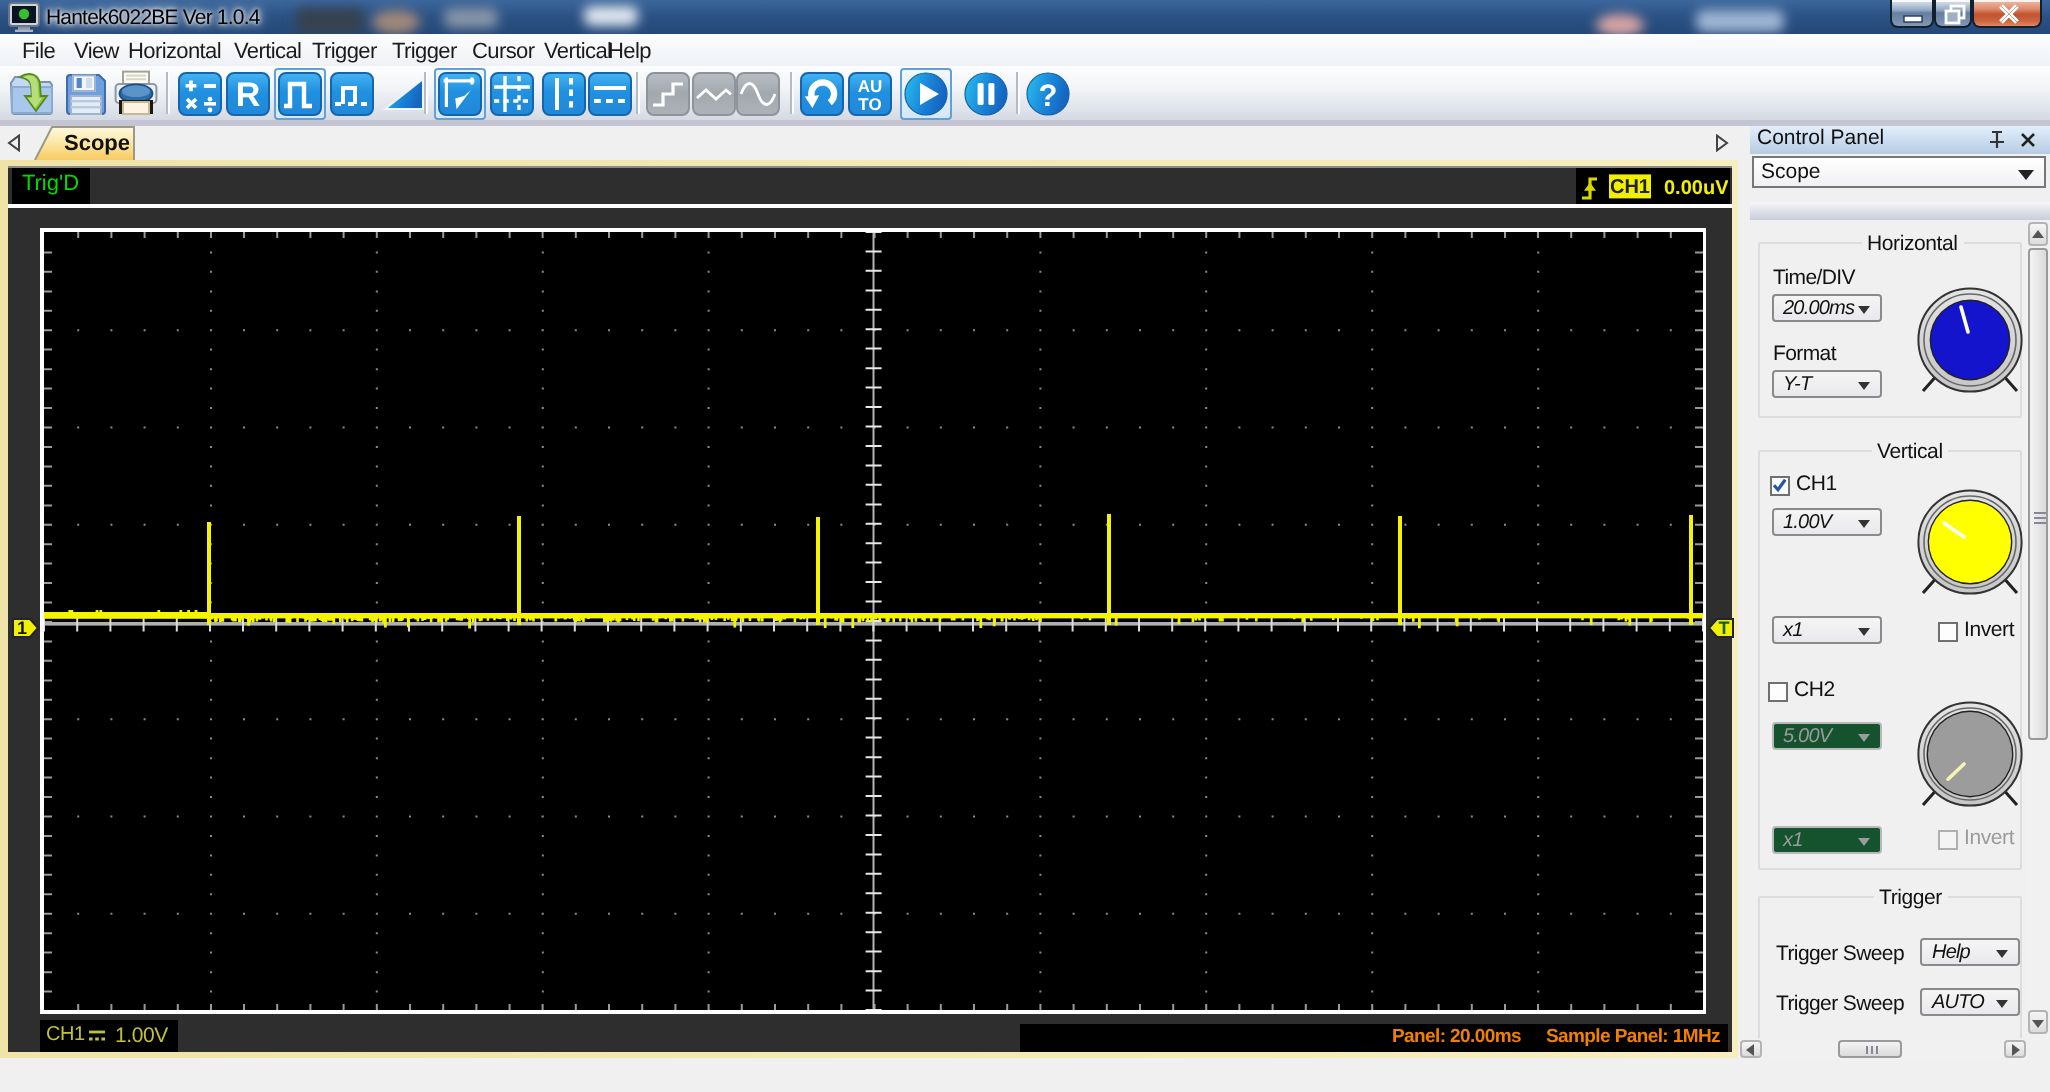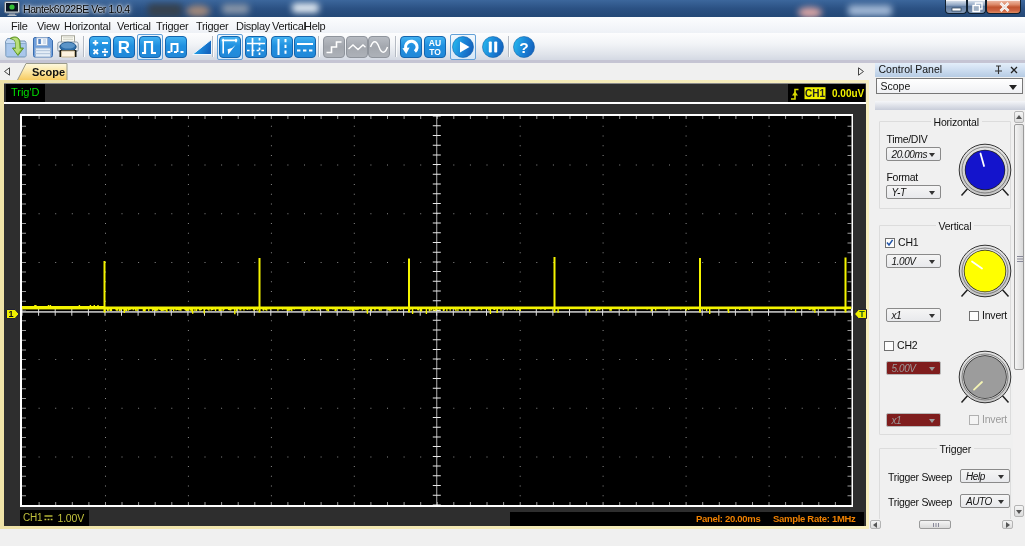--- a/index.html
+++ b/index.html
@@ -50,21 +50,21 @@
 #cpcombo { position:absolute; left:6.5px; top:14.8px; width:147px; height:16.2px; background:linear-gradient(180deg,#fff,#f0f1f4); border:1px solid #777; font-size:10.5px; color:#111; line-height:14px; padding-left:4px; }
 #cpgrad { position:absolute; left:5.5px; top:38px; width:150.5px; height:9px; background:linear-gradient(180deg,#f5f6f9,#c8cdd9); }
 #cpbody { position:absolute; left:5.5px; top:47px; width:138.5px; height:409px; background:#f0f0f0; overflow:hidden; }
 
 .grp { border:1px solid #dcdcdc; border-radius:1px; }
 .grplbl { font-size:10.5px; letter-spacing:-0.2px; color:#111; background:#f0f0f0; padding:0 3px; }
 .lbl { position:absolute; font-size:10.5px; letter-spacing:-0.3px; color:#111; }
 .combo { border:1px solid #8a8a8a; border-radius:2px; background:linear-gradient(180deg,#f5f5f5,#e8e9ec); font-size:10px; letter-spacing:-0.4px; color:#111;font-style:italic; }
 .combo span { position:absolute; left:5px; top:1px; }
 .combo i { position:absolute; right:5px; top:5px; border-left:3.6px solid transparent; border-right:3.6px solid transparent; border-top:4.5px solid #333; }
-.combo.dis { border-color:#b8b8b8; background:#7f1d1d; color:#9b9b9b; }
+.combo.dis { border-color:#b8b8b8; background:#14532d; color:#9b9b9b; }
 .combo.dis i { border-top-color:#9b9b9b; }
 .cblbl { font-size:10.5px; letter-spacing:-0.2px; color:#111; }
 .cblbl.dis { color:#9b9b9b; }
 
 
 #vsb { position:absolute; left:144px; top:47px; width:11.5px; height:407px; background:#f2f1f1; }
 .sbtn { position:absolute; background:linear-gradient(180deg,#f5f5f5,#dcdcdc); border:1px solid #b4b4b4; border-radius:2px; }
 #vthumb { position:absolute; left:0.5px; top:14px; width:10.5px; height:246px; background:linear-gradient(90deg,#f4f4f4,#dadada); border:1px solid #9a9a9a; border-radius:2px; }
 #hsb { position:absolute; left:0px; top:456.5px; width:144px; height:10px; background:#f2f1f1; }
 #hthumb { position:absolute; left:50px; top:0.5px; width:32px; height:9px; background:linear-gradient(180deg,#f4f4f4,#dadada); border:1px solid #9a9a9a; border-radius:2px; }
@@ -136,21 +136,21 @@
         </svg></div>
 </div>
 
 <div class="abs" id="menubar">
   <span style="left:11px">File</span>
   <span style="left:37px">View</span>
   <span style="left:64px">Horizontal</span>
   <span style="left:117px">Vertical</span>
   <span style="left:156px">Trigger</span>
   <span style="left:196px">Trigger</span>
-  <span style="left:236px">Display</span>
+  <span style="left:236px">Cursor</span>
   <span style="left:272px">Vertical</span>
   <span style="left:304px">Help</span>
 </div>
 
 <div class="abs" id="toolbar">
       <div class="abs tbtn" style="left:4px">
         <svg width="24" height="24" viewBox="0 0 24 24">
 <path d="M1.5 6.5 l2 -3 h6 l1.5 2.5 h10 l1 1.5 v13 a1.5 1.5 0 0 1 -1.5 1.5 h-17 a1.5 1.5 0 0 1 -1.5 -1.5 z" fill="#c3d9f2" stroke="#7593b5"></path>
 <path d="M2 8.5 h20 v12 a1 1 0 0 1 -1 1 h-18 a1 1 0 0 1 -1 -1 z" fill="#a9c7ec" stroke="#8baccd"></path>
 <path d="M6 3.5 c4.5 -3 9.5 -1.5 10 3.5 l0.4 6 h3.1 l-5.5 7.5 -5.5 -7.5 h3.4 l-0.3 -5 c-0.3 -3 -3 -4 -5.6 -4.5 z" fill="#8cc63f" stroke="#55891f" stroke-width="0.9"></path>
@@ -339,21 +339,21 @@
     <div class="blkbox" id="botbar1">
           <span style="position:absolute;left:3.5px;top:1.5px;font-size:10px">CH1</span>
           <svg style="position:absolute;left:24px;top:4px" width="9" height="8" viewBox="0 0 9 8">
             <path d="M0.5 2 h8" stroke="#c0c03c" stroke-width="1.4"></path>
             <path d="M0.5 5.5 h1.8 m1.3 0 h1.8 m1.3 0 h1.8" stroke="#c0c03c" stroke-width="1.4"></path>
           </svg>
           <span style="position:absolute;left:38px;top:1.5px">1.00V</span>
         </div>
     <div class="blkbox" id="botbar2">
           <span style="position:absolute;left:186px">Panel: 20.00ms</span>
-          <span style="position:absolute;left:263px">Sample Rate: 1MHz</span>
+          <span style="position:absolute;left:263px">Sample Panel: 1MHz</span>
         </div>
   </div>
 </div>
 
 <svg class="abs" style="left:19.5px;top:114px" width="833.5" height="393.0" viewBox="0 0 833.5 393.0">
       <rect x="0" y="0" width="833.5" height="393" fill="#000"></rect>
       <path d="M85.0 11.7h1v1h-1zM85.0 21.4h1v1h-1zM85.0 31.2h1v1h-1zM85.0 40.9h1v1h-1zM85.0 50.6h1v1h-1zM85.0 60.3h1v1h-1zM85.0 70.1h1v1h-1zM85.0 79.8h1v1h-1zM85.0 89.5h1v1h-1zM85.0 99.2h1v1h-1zM85.0 109.0h1v1h-1zM85.0 118.7h1v1h-1zM85.0 128.4h1v1h-1zM85.0 138.2h1v1h-1zM85.0 147.9h1v1h-1zM85.0 157.6h1v1h-1zM85.0 167.3h1v1h-1zM85.0 177.0h1v1h-1zM85.0 186.8h1v1h-1zM85.0 196.5h1v1h-1zM85.0 206.2h1v1h-1zM85.0 215.9h1v1h-1zM85.0 225.7h1v1h-1zM85.0 235.4h1v1h-1zM85.0 245.1h1v1h-1zM85.0 254.8h1v1h-1zM85.0 264.6h1v1h-1zM85.0 274.3h1v1h-1zM85.0 284.0h1v1h-1zM85.0 293.8h1v1h-1zM85.0 303.5h1v1h-1zM85.0 313.2h1v1h-1zM85.0 322.9h1v1h-1zM85.0 332.6h1v1h-1zM85.0 342.4h1v1h-1zM85.0 352.1h1v1h-1zM85.0 361.8h1v1h-1zM85.0 371.6h1v1h-1zM85.0 381.3h1v1h-1zM167.9 11.7h1v1h-1zM167.9 21.4h1v1h-1zM167.9 31.2h1v1h-1zM167.9 40.9h1v1h-1zM167.9 50.6h1v1h-1zM167.9 60.3h1v1h-1zM167.9 70.1h1v1h-1zM167.9 79.8h1v1h-1zM167.9 89.5h1v1h-1zM167.9 99.2h1v1h-1zM167.9 109.0h1v1h-1zM167.9 118.7h1v1h-1zM167.9 128.4h1v1h-1zM167.9 138.2h1v1h-1zM167.9 147.9h1v1h-1zM167.9 157.6h1v1h-1zM167.9 167.3h1v1h-1zM167.9 177.0h1v1h-1zM167.9 186.8h1v1h-1zM167.9 196.5h1v1h-1zM167.9 206.2h1v1h-1zM167.9 215.9h1v1h-1zM167.9 225.7h1v1h-1zM167.9 235.4h1v1h-1zM167.9 245.1h1v1h-1zM167.9 254.8h1v1h-1zM167.9 264.6h1v1h-1zM167.9 274.3h1v1h-1zM167.9 284.0h1v1h-1zM167.9 293.8h1v1h-1zM167.9 303.5h1v1h-1zM167.9 313.2h1v1h-1zM167.9 322.9h1v1h-1zM167.9 332.6h1v1h-1zM167.9 342.4h1v1h-1zM167.9 352.1h1v1h-1zM167.9 361.8h1v1h-1zM167.9 371.6h1v1h-1zM167.9 381.3h1v1h-1zM250.9 11.7h1v1h-1zM250.9 21.4h1v1h-1zM250.9 31.2h1v1h-1zM250.9 40.9h1v1h-1zM250.9 50.6h1v1h-1zM250.9 60.3h1v1h-1zM250.9 70.1h1v1h-1zM250.9 79.8h1v1h-1zM250.9 89.5h1v1h-1zM250.9 99.2h1v1h-1zM250.9 109.0h1v1h-1zM250.9 118.7h1v1h-1zM250.9 128.4h1v1h-1zM250.9 138.2h1v1h-1zM250.9 147.9h1v1h-1zM250.9 157.6h1v1h-1zM250.9 167.3h1v1h-1zM250.9 177.0h1v1h-1zM250.9 186.8h1v1h-1zM250.9 196.5h1v1h-1zM250.9 206.2h1v1h-1zM250.9 215.9h1v1h-1zM250.9 225.7h1v1h-1zM250.9 235.4h1v1h-1zM250.9 245.1h1v1h-1zM250.9 254.8h1v1h-1zM250.9 264.6h1v1h-1zM250.9 274.3h1v1h-1zM250.9 284.0h1v1h-1zM250.9 293.8h1v1h-1zM250.9 303.5h1v1h-1zM250.9 313.2h1v1h-1zM250.9 322.9h1v1h-1zM250.9 332.6h1v1h-1zM250.9 342.4h1v1h-1zM250.9 352.1h1v1h-1zM250.9 361.8h1v1h-1zM250.9 371.6h1v1h-1zM250.9 381.3h1v1h-1zM333.8 11.7h1v1h-1zM333.8 21.4h1v1h-1zM333.8 31.2h1v1h-1zM333.8 40.9h1v1h-1zM333.8 50.6h1v1h-1zM333.8 60.3h1v1h-1zM333.8 70.1h1v1h-1zM333.8 79.8h1v1h-1zM333.8 89.5h1v1h-1zM333.8 99.2h1v1h-1zM333.8 109.0h1v1h-1zM333.8 118.7h1v1h-1zM333.8 128.4h1v1h-1zM333.8 138.2h1v1h-1zM333.8 147.9h1v1h-1zM333.8 157.6h1v1h-1zM333.8 167.3h1v1h-1zM333.8 177.0h1v1h-1zM333.8 186.8h1v1h-1zM333.8 196.5h1v1h-1zM333.8 206.2h1v1h-1zM333.8 215.9h1v1h-1zM333.8 225.7h1v1h-1zM333.8 235.4h1v1h-1zM333.8 245.1h1v1h-1zM333.8 254.8h1v1h-1zM333.8 264.6h1v1h-1zM333.8 274.3h1v1h-1zM333.8 284.0h1v1h-1zM333.8 293.8h1v1h-1zM333.8 303.5h1v1h-1zM333.8 313.2h1v1h-1zM333.8 322.9h1v1h-1zM333.8 332.6h1v1h-1zM333.8 342.4h1v1h-1zM333.8 352.1h1v1h-1zM333.8 361.8h1v1h-1zM333.8 371.6h1v1h-1zM333.8 381.3h1v1h-1zM499.7 11.7h1v1h-1zM499.7 21.4h1v1h-1zM499.7 31.2h1v1h-1zM499.7 40.9h1v1h-1zM499.7 50.6h1v1h-1zM499.7 60.3h1v1h-1zM499.7 70.1h1v1h-1zM499.7 79.8h1v1h-1zM499.7 89.5h1v1h-1zM499.7 99.2h1v1h-1zM499.7 109.0h1v1h-1zM499.7 118.7h1v1h-1zM499.7 128.4h1v1h-1zM499.7 138.2h1v1h-1zM499.7 147.9h1v1h-1zM499.7 157.6h1v1h-1zM499.7 167.3h1v1h-1zM499.7 177.0h1v1h-1zM499.7 186.8h1v1h-1zM499.7 196.5h1v1h-1zM499.7 206.2h1v1h-1zM499.7 215.9h1v1h-1zM499.7 225.7h1v1h-1zM499.7 235.4h1v1h-1zM499.7 245.1h1v1h-1zM499.7 254.8h1v1h-1zM499.7 264.6h1v1h-1zM499.7 274.3h1v1h-1zM499.7 284.0h1v1h-1zM499.7 293.8h1v1h-1zM499.7 303.5h1v1h-1zM499.7 313.2h1v1h-1zM499.7 322.9h1v1h-1zM499.7 332.6h1v1h-1zM499.7 342.4h1v1h-1zM499.7 352.1h1v1h-1zM499.7 361.8h1v1h-1zM499.7 371.6h1v1h-1zM499.7 381.3h1v1h-1zM582.6 11.7h1v1h-1zM582.6 21.4h1v1h-1zM582.6 31.2h1v1h-1zM582.6 40.9h1v1h-1zM582.6 50.6h1v1h-1zM582.6 60.3h1v1h-1zM582.6 70.1h1v1h-1zM582.6 79.8h1v1h-1zM582.6 89.5h1v1h-1zM582.6 99.2h1v1h-1zM582.6 109.0h1v1h-1zM582.6 118.7h1v1h-1zM582.6 128.4h1v1h-1zM582.6 138.2h1v1h-1zM582.6 147.9h1v1h-1zM582.6 157.6h1v1h-1zM582.6 167.3h1v1h-1zM582.6 177.0h1v1h-1zM582.6 186.8h1v1h-1zM582.6 196.5h1v1h-1zM582.6 206.2h1v1h-1zM582.6 215.9h1v1h-1zM582.6 225.7h1v1h-1zM582.6 235.4h1v1h-1zM582.6 245.1h1v1h-1zM582.6 254.8h1v1h-1zM582.6 264.6h1v1h-1zM582.6 274.3h1v1h-1zM582.6 284.0h1v1h-1zM582.6 293.8h1v1h-1zM582.6 303.5h1v1h-1zM582.6 313.2h1v1h-1zM582.6 322.9h1v1h-1zM582.6 332.6h1v1h-1zM582.6 342.4h1v1h-1zM582.6 352.1h1v1h-1zM582.6 361.8h1v1h-1zM582.6 371.6h1v1h-1zM582.6 381.3h1v1h-1zM665.6 11.7h1v1h-1zM665.6 21.4h1v1h-1zM665.6 31.2h1v1h-1zM665.6 40.9h1v1h-1zM665.6 50.6h1v1h-1zM665.6 60.3h1v1h-1zM665.6 70.1h1v1h-1zM665.6 79.8h1v1h-1zM665.6 89.5h1v1h-1zM665.6 99.2h1v1h-1zM665.6 109.0h1v1h-1zM665.6 118.7h1v1h-1zM665.6 128.4h1v1h-1zM665.6 138.2h1v1h-1zM665.6 147.9h1v1h-1zM665.6 157.6h1v1h-1zM665.6 167.3h1v1h-1zM665.6 177.0h1v1h-1zM665.6 186.8h1v1h-1zM665.6 196.5h1v1h-1zM665.6 206.2h1v1h-1zM665.6 215.9h1v1h-1zM665.6 225.7h1v1h-1zM665.6 235.4h1v1h-1zM665.6 245.1h1v1h-1zM665.6 254.8h1v1h-1zM665.6 264.6h1v1h-1zM665.6 274.3h1v1h-1zM665.6 284.0h1v1h-1zM665.6 293.8h1v1h-1zM665.6 303.5h1v1h-1zM665.6 313.2h1v1h-1zM665.6 322.9h1v1h-1zM665.6 332.6h1v1h-1zM665.6 342.4h1v1h-1zM665.6 352.1h1v1h-1zM665.6 361.8h1v1h-1zM665.6 371.6h1v1h-1zM665.6 381.3h1v1h-1zM748.6 11.7h1v1h-1zM748.6 21.4h1v1h-1zM748.6 31.2h1v1h-1zM748.6 40.9h1v1h-1zM748.6 50.6h1v1h-1zM748.6 60.3h1v1h-1zM748.6 70.1h1v1h-1zM748.6 79.8h1v1h-1zM748.6 89.5h1v1h-1zM748.6 99.2h1v1h-1zM748.6 109.0h1v1h-1zM748.6 118.7h1v1h-1zM748.6 128.4h1v1h-1zM748.6 138.2h1v1h-1zM748.6 147.9h1v1h-1zM748.6 157.6h1v1h-1zM748.6 167.3h1v1h-1zM748.6 177.0h1v1h-1zM748.6 186.8h1v1h-1zM748.6 196.5h1v1h-1zM748.6 206.2h1v1h-1zM748.6 215.9h1v1h-1zM748.6 225.7h1v1h-1zM748.6 235.4h1v1h-1zM748.6 245.1h1v1h-1zM748.6 254.8h1v1h-1zM748.6 264.6h1v1h-1zM748.6 274.3h1v1h-1zM748.6 284.0h1v1h-1zM748.6 293.8h1v1h-1zM748.6 303.5h1v1h-1zM748.6 313.2h1v1h-1zM748.6 322.9h1v1h-1zM748.6 332.6h1v1h-1zM748.6 342.4h1v1h-1zM748.6 352.1h1v1h-1zM748.6 361.8h1v1h-1zM748.6 371.6h1v1h-1zM748.6 381.3h1v1h-1zM18.6 50.6h1v1h-1zM35.2 50.6h1v1h-1zM51.8 50.6h1v1h-1zM68.4 50.6h1v1h-1zM85.0 50.6h1v1h-1zM101.5 50.6h1v1h-1zM118.1 50.6h1v1h-1zM134.7 50.6h1v1h-1zM151.3 50.6h1v1h-1zM167.9 50.6h1v1h-1zM184.5 50.6h1v1h-1zM201.1 50.6h1v1h-1zM217.7 50.6h1v1h-1zM234.3 50.6h1v1h-1zM250.8 50.6h1v1h-1zM267.4 50.6h1v1h-1zM284.0 50.6h1v1h-1zM300.6 50.6h1v1h-1zM317.2 50.6h1v1h-1zM333.8 50.6h1v1h-1zM350.4 50.6h1v1h-1zM367.0 50.6h1v1h-1zM383.6 50.6h1v1h-1zM400.2 50.6h1v1h-1zM416.8 50.6h1v1h-1zM433.3 50.6h1v1h-1zM449.9 50.6h1v1h-1zM466.5 50.6h1v1h-1zM483.1 50.6h1v1h-1zM499.7 50.6h1v1h-1zM516.3 50.6h1v1h-1zM532.9 50.6h1v1h-1zM549.5 50.6h1v1h-1zM566.1 50.6h1v1h-1zM582.6 50.6h1v1h-1zM599.2 50.6h1v1h-1zM615.8 50.6h1v1h-1zM632.4 50.6h1v1h-1zM649.0 50.6h1v1h-1zM665.6 50.6h1v1h-1zM682.2 50.6h1v1h-1zM698.8 50.6h1v1h-1zM715.4 50.6h1v1h-1zM732.0 50.6h1v1h-1zM748.5 50.6h1v1h-1zM765.1 50.6h1v1h-1zM781.7 50.6h1v1h-1zM798.3 50.6h1v1h-1zM814.9 50.6h1v1h-1zM18.6 99.2h1v1h-1zM35.2 99.2h1v1h-1zM51.8 99.2h1v1h-1zM68.4 99.2h1v1h-1zM85.0 99.2h1v1h-1zM101.5 99.2h1v1h-1zM118.1 99.2h1v1h-1zM134.7 99.2h1v1h-1zM151.3 99.2h1v1h-1zM167.9 99.2h1v1h-1zM184.5 99.2h1v1h-1zM201.1 99.2h1v1h-1zM217.7 99.2h1v1h-1zM234.3 99.2h1v1h-1zM250.8 99.2h1v1h-1zM267.4 99.2h1v1h-1zM284.0 99.2h1v1h-1zM300.6 99.2h1v1h-1zM317.2 99.2h1v1h-1zM333.8 99.2h1v1h-1zM350.4 99.2h1v1h-1zM367.0 99.2h1v1h-1zM383.6 99.2h1v1h-1zM400.2 99.2h1v1h-1zM416.8 99.2h1v1h-1zM433.3 99.2h1v1h-1zM449.9 99.2h1v1h-1zM466.5 99.2h1v1h-1zM483.1 99.2h1v1h-1zM499.7 99.2h1v1h-1zM516.3 99.2h1v1h-1zM532.9 99.2h1v1h-1zM549.5 99.2h1v1h-1zM566.1 99.2h1v1h-1zM582.6 99.2h1v1h-1zM599.2 99.2h1v1h-1zM615.8 99.2h1v1h-1zM632.4 99.2h1v1h-1zM649.0 99.2h1v1h-1zM665.6 99.2h1v1h-1zM682.2 99.2h1v1h-1zM698.8 99.2h1v1h-1zM715.4 99.2h1v1h-1zM732.0 99.2h1v1h-1zM748.5 99.2h1v1h-1zM765.1 99.2h1v1h-1zM781.7 99.2h1v1h-1zM798.3 99.2h1v1h-1zM814.9 99.2h1v1h-1zM18.6 147.9h1v1h-1zM35.2 147.9h1v1h-1zM51.8 147.9h1v1h-1zM68.4 147.9h1v1h-1zM85.0 147.9h1v1h-1zM101.5 147.9h1v1h-1zM118.1 147.9h1v1h-1zM134.7 147.9h1v1h-1zM151.3 147.9h1v1h-1zM167.9 147.9h1v1h-1zM184.5 147.9h1v1h-1zM201.1 147.9h1v1h-1zM217.7 147.9h1v1h-1zM234.3 147.9h1v1h-1zM250.8 147.9h1v1h-1zM267.4 147.9h1v1h-1zM284.0 147.9h1v1h-1zM300.6 147.9h1v1h-1zM317.2 147.9h1v1h-1zM333.8 147.9h1v1h-1zM350.4 147.9h1v1h-1zM367.0 147.9h1v1h-1zM383.6 147.9h1v1h-1zM400.2 147.9h1v1h-1zM416.8 147.9h1v1h-1zM433.3 147.9h1v1h-1zM449.9 147.9h1v1h-1zM466.5 147.9h1v1h-1zM483.1 147.9h1v1h-1zM499.7 147.9h1v1h-1zM516.3 147.9h1v1h-1zM532.9 147.9h1v1h-1zM549.5 147.9h1v1h-1zM566.1 147.9h1v1h-1zM582.6 147.9h1v1h-1zM599.2 147.9h1v1h-1zM615.8 147.9h1v1h-1zM632.4 147.9h1v1h-1zM649.0 147.9h1v1h-1zM665.6 147.9h1v1h-1zM682.2 147.9h1v1h-1zM698.8 147.9h1v1h-1zM715.4 147.9h1v1h-1zM732.0 147.9h1v1h-1zM748.5 147.9h1v1h-1zM765.1 147.9h1v1h-1zM781.7 147.9h1v1h-1zM798.3 147.9h1v1h-1zM814.9 147.9h1v1h-1zM18.6 245.1h1v1h-1zM35.2 245.1h1v1h-1zM51.8 245.1h1v1h-1zM68.4 245.1h1v1h-1zM85.0 245.1h1v1h-1zM101.5 245.1h1v1h-1zM118.1 245.1h1v1h-1zM134.7 245.1h1v1h-1zM151.3 245.1h1v1h-1zM167.9 245.1h1v1h-1zM184.5 245.1h1v1h-1zM201.1 245.1h1v1h-1zM217.7 245.1h1v1h-1zM234.3 245.1h1v1h-1zM250.8 245.1h1v1h-1zM267.4 245.1h1v1h-1zM284.0 245.1h1v1h-1zM300.6 245.1h1v1h-1zM317.2 245.1h1v1h-1zM333.8 245.1h1v1h-1zM350.4 245.1h1v1h-1zM367.0 245.1h1v1h-1zM383.6 245.1h1v1h-1zM400.2 245.1h1v1h-1zM416.8 245.1h1v1h-1zM433.3 245.1h1v1h-1zM449.9 245.1h1v1h-1zM466.5 245.1h1v1h-1zM483.1 245.1h1v1h-1zM499.7 245.1h1v1h-1zM516.3 245.1h1v1h-1zM532.9 245.1h1v1h-1zM549.5 245.1h1v1h-1zM566.1 245.1h1v1h-1zM582.6 245.1h1v1h-1zM599.2 245.1h1v1h-1zM615.8 245.1h1v1h-1zM632.4 245.1h1v1h-1zM649.0 245.1h1v1h-1zM665.6 245.1h1v1h-1zM682.2 245.1h1v1h-1zM698.8 245.1h1v1h-1zM715.4 245.1h1v1h-1zM732.0 245.1h1v1h-1zM748.5 245.1h1v1h-1zM765.1 245.1h1v1h-1zM781.7 245.1h1v1h-1zM798.3 245.1h1v1h-1zM814.9 245.1h1v1h-1zM18.6 293.8h1v1h-1zM35.2 293.8h1v1h-1zM51.8 293.8h1v1h-1zM68.4 293.8h1v1h-1zM85.0 293.8h1v1h-1zM101.5 293.8h1v1h-1zM118.1 293.8h1v1h-1zM134.7 293.8h1v1h-1zM151.3 293.8h1v1h-1zM167.9 293.8h1v1h-1zM184.5 293.8h1v1h-1zM201.1 293.8h1v1h-1zM217.7 293.8h1v1h-1zM234.3 293.8h1v1h-1zM250.8 293.8h1v1h-1zM267.4 293.8h1v1h-1zM284.0 293.8h1v1h-1zM300.6 293.8h1v1h-1zM317.2 293.8h1v1h-1zM333.8 293.8h1v1h-1zM350.4 293.8h1v1h-1zM367.0 293.8h1v1h-1zM383.6 293.8h1v1h-1zM400.2 293.8h1v1h-1zM416.8 293.8h1v1h-1zM433.3 293.8h1v1h-1zM449.9 293.8h1v1h-1zM466.5 293.8h1v1h-1zM483.1 293.8h1v1h-1zM499.7 293.8h1v1h-1zM516.3 293.8h1v1h-1zM532.9 293.8h1v1h-1zM549.5 293.8h1v1h-1zM566.1 293.8h1v1h-1zM582.6 293.8h1v1h-1zM599.2 293.8h1v1h-1zM615.8 293.8h1v1h-1zM632.4 293.8h1v1h-1zM649.0 293.8h1v1h-1zM665.6 293.8h1v1h-1zM682.2 293.8h1v1h-1zM698.8 293.8h1v1h-1zM715.4 293.8h1v1h-1zM732.0 293.8h1v1h-1zM748.5 293.8h1v1h-1zM765.1 293.8h1v1h-1zM781.7 293.8h1v1h-1zM798.3 293.8h1v1h-1zM814.9 293.8h1v1h-1zM18.6 342.4h1v1h-1zM35.2 342.4h1v1h-1zM51.8 342.4h1v1h-1zM68.4 342.4h1v1h-1zM85.0 342.4h1v1h-1zM101.5 342.4h1v1h-1zM118.1 342.4h1v1h-1zM134.7 342.4h1v1h-1zM151.3 342.4h1v1h-1zM167.9 342.4h1v1h-1zM184.5 342.4h1v1h-1zM201.1 342.4h1v1h-1zM217.7 342.4h1v1h-1zM234.3 342.4h1v1h-1zM250.8 342.4h1v1h-1zM267.4 342.4h1v1h-1zM284.0 342.4h1v1h-1zM300.6 342.4h1v1h-1zM317.2 342.4h1v1h-1zM333.8 342.4h1v1h-1zM350.4 342.4h1v1h-1zM367.0 342.4h1v1h-1zM383.6 342.4h1v1h-1zM400.2 342.4h1v1h-1zM416.8 342.4h1v1h-1zM433.3 342.4h1v1h-1zM449.9 342.4h1v1h-1zM466.5 342.4h1v1h-1zM483.1 342.4h1v1h-1zM499.7 342.4h1v1h-1zM516.3 342.4h1v1h-1zM532.9 342.4h1v1h-1zM549.5 342.4h1v1h-1zM566.1 342.4h1v1h-1zM582.6 342.4h1v1h-1zM599.2 342.4h1v1h-1zM615.8 342.4h1v1h-1zM632.4 342.4h1v1h-1zM649.0 342.4h1v1h-1zM665.6 342.4h1v1h-1zM682.2 342.4h1v1h-1zM698.8 342.4h1v1h-1zM715.4 342.4h1v1h-1zM732.0 342.4h1v1h-1zM748.5 342.4h1v1h-1zM765.1 342.4h1v1h-1zM781.7 342.4h1v1h-1zM798.3 342.4h1v1h-1zM814.9 342.4h1v1h-1z" fill="#8a8a8a"></path>
       <path d="M2.0 11.7h4v1h-4zM827.5 11.7h4v1h-4zM2.0 21.4h4v1h-4zM827.5 21.4h4v1h-4zM2.0 31.2h4v1h-4zM827.5 31.2h4v1h-4zM2.0 40.9h4v1h-4zM827.5 40.9h4v1h-4zM2.0 50.6h4v1h-4zM827.5 50.6h4v1h-4zM2.0 60.3h4v1h-4zM827.5 60.3h4v1h-4zM2.0 70.1h4v1h-4zM827.5 70.1h4v1h-4zM2.0 79.8h4v1h-4zM827.5 79.8h4v1h-4zM2.0 89.5h4v1h-4zM827.5 89.5h4v1h-4zM2.0 99.2h4v1h-4zM827.5 99.2h4v1h-4zM2.0 109.0h4v1h-4zM827.5 109.0h4v1h-4zM2.0 118.7h4v1h-4zM827.5 118.7h4v1h-4zM2.0 128.4h4v1h-4zM827.5 128.4h4v1h-4zM2.0 138.2h4v1h-4zM827.5 138.2h4v1h-4zM2.0 147.9h4v1h-4zM827.5 147.9h4v1h-4zM2.0 157.6h4v1h-4zM827.5 157.6h4v1h-4zM2.0 167.3h4v1h-4zM827.5 167.3h4v1h-4zM2.0 177.0h4v1h-4zM827.5 177.0h4v1h-4zM2.0 186.8h4v1h-4zM827.5 186.8h4v1h-4zM2.0 196.5h4v1h-4zM827.5 196.5h4v1h-4zM2.0 206.2h4v1h-4zM827.5 206.2h4v1h-4zM2.0 215.9h4v1h-4zM827.5 215.9h4v1h-4zM2.0 225.7h4v1h-4zM827.5 225.7h4v1h-4zM2.0 235.4h4v1h-4zM827.5 235.4h4v1h-4zM2.0 245.1h4v1h-4zM827.5 245.1h4v1h-4zM2.0 254.8h4v1h-4zM827.5 254.8h4v1h-4zM2.0 264.6h4v1h-4zM827.5 264.6h4v1h-4zM2.0 274.3h4v1h-4zM827.5 274.3h4v1h-4zM2.0 284.0h4v1h-4zM827.5 284.0h4v1h-4zM2.0 293.8h4v1h-4zM827.5 293.8h4v1h-4zM2.0 303.5h4v1h-4zM827.5 303.5h4v1h-4zM2.0 313.2h4v1h-4zM827.5 313.2h4v1h-4zM2.0 322.9h4v1h-4zM827.5 322.9h4v1h-4zM2.0 332.6h4v1h-4zM827.5 332.6h4v1h-4zM2.0 342.4h4v1h-4zM827.5 342.4h4v1h-4zM2.0 352.1h4v1h-4zM827.5 352.1h4v1h-4zM2.0 361.8h4v1h-4zM827.5 361.8h4v1h-4zM2.0 371.6h4v1h-4zM827.5 371.6h4v1h-4zM2.0 381.3h4v1h-4zM827.5 381.3h4v1h-4zM18.6 2.0v3h1v-3zM18.6 388.0v3h1v-3zM35.2 2.0v3h1v-3zM35.2 388.0v3h1v-3zM51.8 2.0v3h1v-3zM51.8 388.0v3h1v-3zM68.4 2.0v3h1v-3zM68.4 388.0v3h1v-3zM85.0 2.0v3h1v-3zM85.0 388.0v3h1v-3zM101.5 2.0v3h1v-3zM101.5 388.0v3h1v-3zM118.1 2.0v3h1v-3zM118.1 388.0v3h1v-3zM134.7 2.0v3h1v-3zM134.7 388.0v3h1v-3zM151.3 2.0v3h1v-3zM151.3 388.0v3h1v-3zM167.9 2.0v3h1v-3zM167.9 388.0v3h1v-3zM184.5 2.0v3h1v-3zM184.5 388.0v3h1v-3zM201.1 2.0v3h1v-3zM201.1 388.0v3h1v-3zM217.7 2.0v3h1v-3zM217.7 388.0v3h1v-3zM234.3 2.0v3h1v-3zM234.3 388.0v3h1v-3zM250.8 2.0v3h1v-3zM250.8 388.0v3h1v-3zM267.4 2.0v3h1v-3zM267.4 388.0v3h1v-3zM284.0 2.0v3h1v-3zM284.0 388.0v3h1v-3zM300.6 2.0v3h1v-3zM300.6 388.0v3h1v-3zM317.2 2.0v3h1v-3zM317.2 388.0v3h1v-3zM333.8 2.0v3h1v-3zM333.8 388.0v3h1v-3zM350.4 2.0v3h1v-3zM350.4 388.0v3h1v-3zM367.0 2.0v3h1v-3zM367.0 388.0v3h1v-3zM383.6 2.0v3h1v-3zM383.6 388.0v3h1v-3zM400.2 2.0v3h1v-3zM400.2 388.0v3h1v-3zM416.8 2.0v3h1v-3zM416.8 388.0v3h1v-3zM433.3 2.0v3h1v-3zM433.3 388.0v3h1v-3zM449.9 2.0v3h1v-3zM449.9 388.0v3h1v-3zM466.5 2.0v3h1v-3zM466.5 388.0v3h1v-3zM483.1 2.0v3h1v-3zM483.1 388.0v3h1v-3zM499.7 2.0v3h1v-3zM499.7 388.0v3h1v-3zM516.3 2.0v3h1v-3zM516.3 388.0v3h1v-3zM532.9 2.0v3h1v-3zM532.9 388.0v3h1v-3zM549.5 2.0v3h1v-3zM549.5 388.0v3h1v-3zM566.1 2.0v3h1v-3zM566.1 388.0v3h1v-3zM582.6 2.0v3h1v-3zM582.6 388.0v3h1v-3zM599.2 2.0v3h1v-3zM599.2 388.0v3h1v-3zM615.8 2.0v3h1v-3zM615.8 388.0v3h1v-3zM632.4 2.0v3h1v-3zM632.4 388.0v3h1v-3zM649.0 2.0v3h1v-3zM649.0 388.0v3h1v-3zM665.6 2.0v3h1v-3zM665.6 388.0v3h1v-3zM682.2 2.0v3h1v-3zM682.2 388.0v3h1v-3zM698.8 2.0v3h1v-3zM698.8 388.0v3h1v-3zM715.4 2.0v3h1v-3zM715.4 388.0v3h1v-3zM732.0 2.0v3h1v-3zM732.0 388.0v3h1v-3zM748.5 2.0v3h1v-3zM748.5 388.0v3h1v-3zM765.1 2.0v3h1v-3zM765.1 388.0v3h1v-3zM781.7 2.0v3h1v-3zM781.7 388.0v3h1v-3zM798.3 2.0v3h1v-3zM798.3 388.0v3h1v-3zM814.9 2.0v3h1v-3zM814.9 388.0v3h1v-3z" fill="#9a9a9a"></path>
       <rect x="416.25" y="2" width="1" height="389" fill="#b4b4b4"></rect>
       <path d="M412.8 1.5h8v1h-8zM412.8 11.2h8v1h-8zM412.8 20.9h8v1h-8zM412.8 30.7h8v1h-8zM412.8 40.4h8v1h-8zM412.8 50.1h8v1h-8zM412.8 59.8h8v1h-8zM412.8 69.6h8v1h-8zM412.8 79.3h8v1h-8zM412.8 89.0h8v1h-8zM412.8 98.8h8v1h-8zM412.8 108.5h8v1h-8zM412.8 118.2h8v1h-8zM412.8 127.9h8v1h-8zM412.8 137.7h8v1h-8zM412.8 147.4h8v1h-8zM412.8 157.1h8v1h-8zM412.8 166.8h8v1h-8zM412.8 176.5h8v1h-8zM412.8 186.3h8v1h-8zM412.8 196.0h8v1h-8zM412.8 205.7h8v1h-8zM412.8 215.4h8v1h-8zM412.8 225.2h8v1h-8zM412.8 234.9h8v1h-8zM412.8 244.6h8v1h-8zM412.8 254.3h8v1h-8zM412.8 264.1h8v1h-8zM412.8 273.8h8v1h-8zM412.8 283.5h8v1h-8zM412.8 293.2h8v1h-8zM412.8 303.0h8v1h-8zM412.8 312.7h8v1h-8zM412.8 322.4h8v1h-8zM412.8 332.1h8v1h-8zM412.8 341.9h8v1h-8zM412.8 351.6h8v1h-8zM412.8 361.3h8v1h-8zM412.8 371.1h8v1h-8zM412.8 380.8h8v1h-8zM412.8 390.5h8v1h-8z" fill="#e8e8e8"></path>

